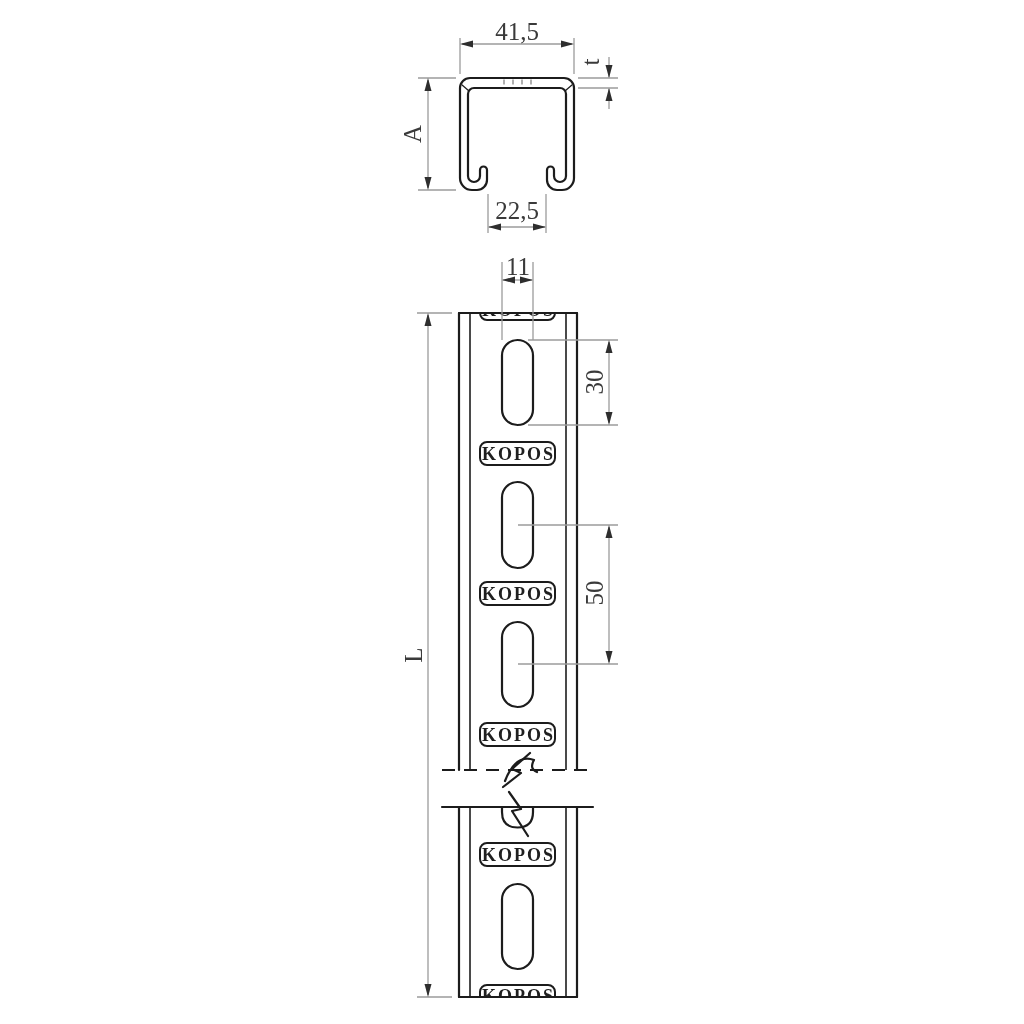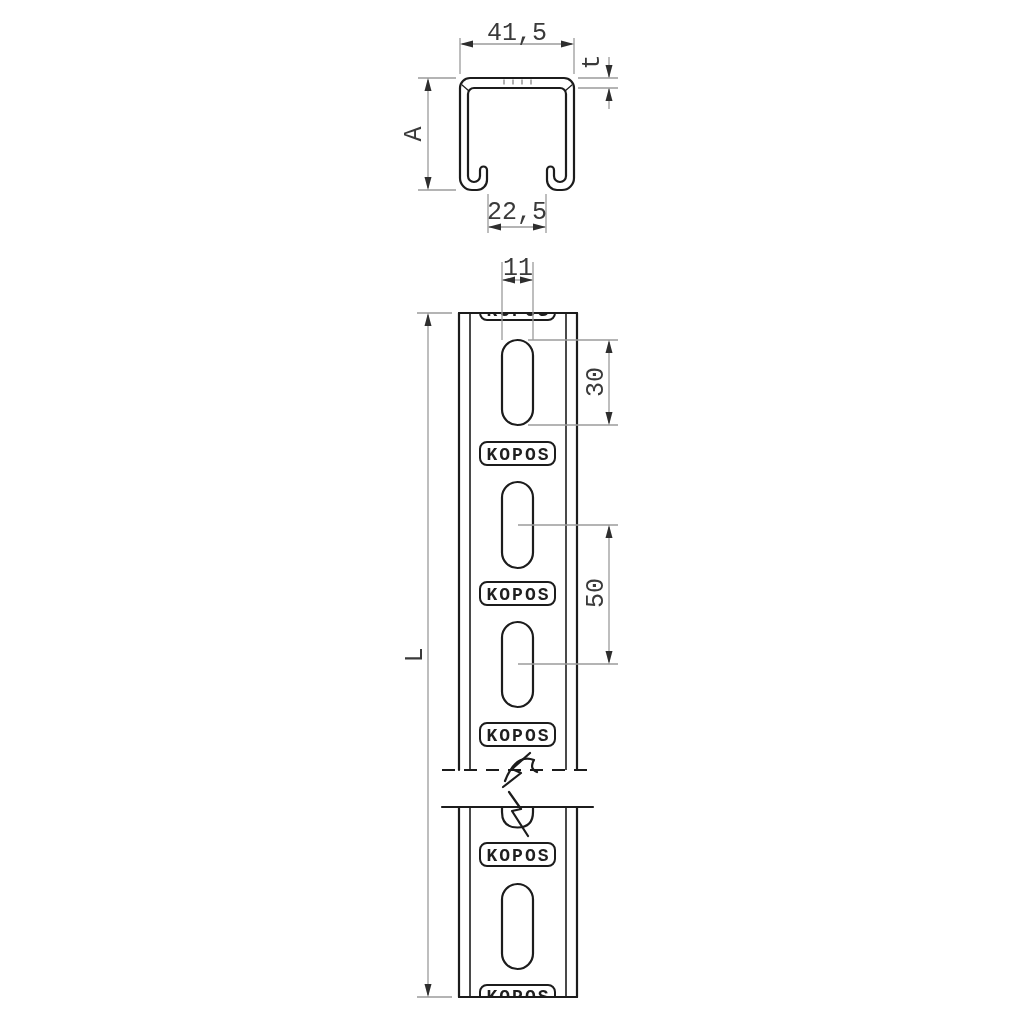--- a/index.html
+++ b/index.html
@@ -1,17 +1,17 @@
 <!DOCTYPE html>
 <html><head>
 <meta charset="utf-8">
 <style>
   html,body{margin:0;padding:0;background:#ffffff;}
   .page{position:relative;width:1024px;height:1024px;background:#ffffff;overflow:hidden;
-        font-family:Liberation Mono, monospace;}
+        font-family:Liberation Serif, serif;}
   svg{display:block;}
   
   .ol   {stroke:#1c1c1c;stroke-width:2.2;fill:none;stroke-linecap:round;}
   .ol-thin{stroke:#1c1c1c;stroke-width:1.6;fill:none;}
   .ol-fill{stroke:#1c1c1c;stroke-width:2.2;fill:#ffffff;}
   
   .dim  {stroke:#9b9b9b;stroke-width:1.3;fill:none;}
   .arr  {fill:#2e2e2e;stroke:none;}
   .dimtxt{font-size:25px;fill:#3a3a3a;}
   .logo-rect{stroke:#1c1c1c;stroke-width:2;fill:#ffffff;}

